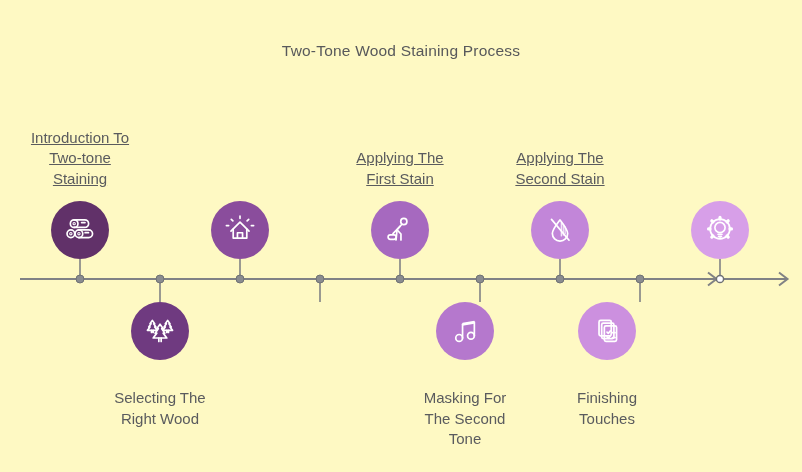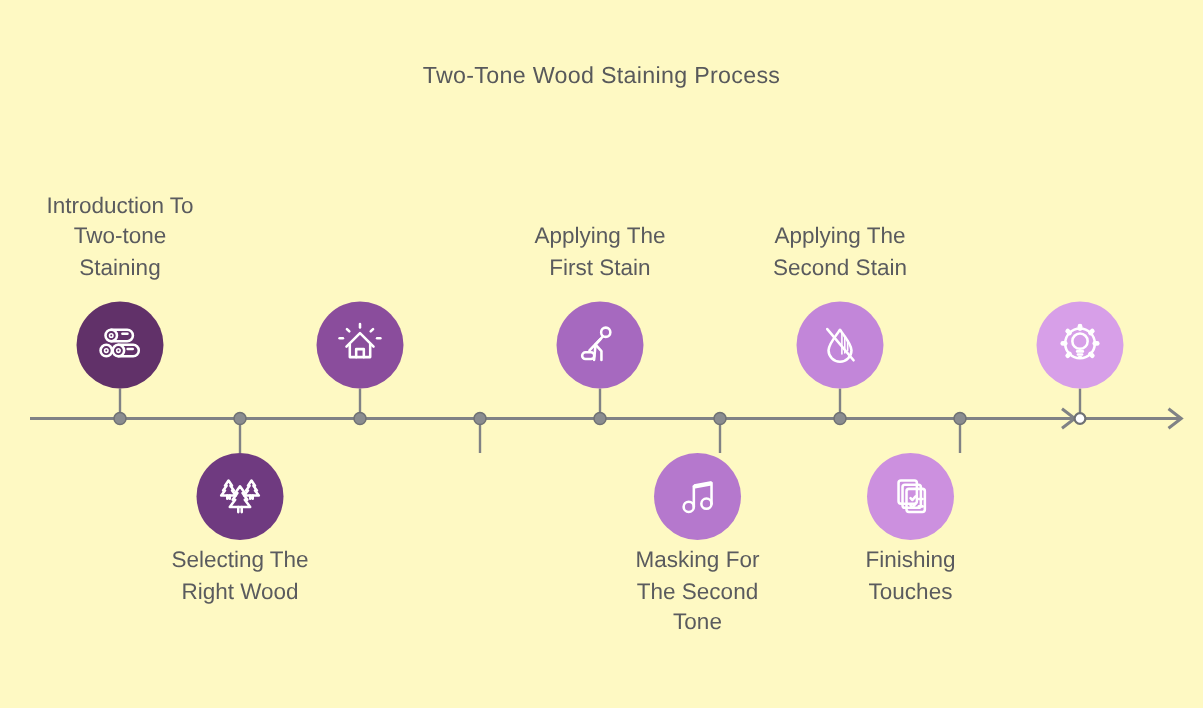--- a/index.html
+++ b/index.html
@@ -12,22 +12,22 @@
     text-align:center; font-size:15.5px; color:#58595B; letter-spacing:0.2px;
   }
   .tl-svg { position:absolute; left:0; top:0; pointer-events:none; }
   .node { position:absolute; width:150px; display:flex; flex-direction:column; align-items:center; }
   .node.top { top:100px; height:159px; justify-content:flex-end; }
   .node.bottom { top:302px; }
   .label {
     font-size:15px; line-height:20.5px; color:#5A5B5E;
     text-align:center; white-space:pre-line;
   }
-  .node.top .label { margin-bottom:12px; }
-  .node.bottom .label { margin-top:4px; }
+  .node.top .label { margin-bottom:12px;text-decoration:underline; }
+  .node.bottom .label { margin-top:28px; }
   .circle {
     width:58px; height:58px; border-radius:50%; flex:none;
     display:flex; align-items:center; justify-content:center;
   }
   .circle svg { display:block; }
   .ic { stroke:#ffffff; stroke-width:1.6; fill:none; stroke-linecap:round; stroke-linejoin:round; }
   .ic-thin { stroke:#ffffff; stroke-width:1; fill:none; stroke-linecap:round; }
 </style>
 </head>
 <body>

